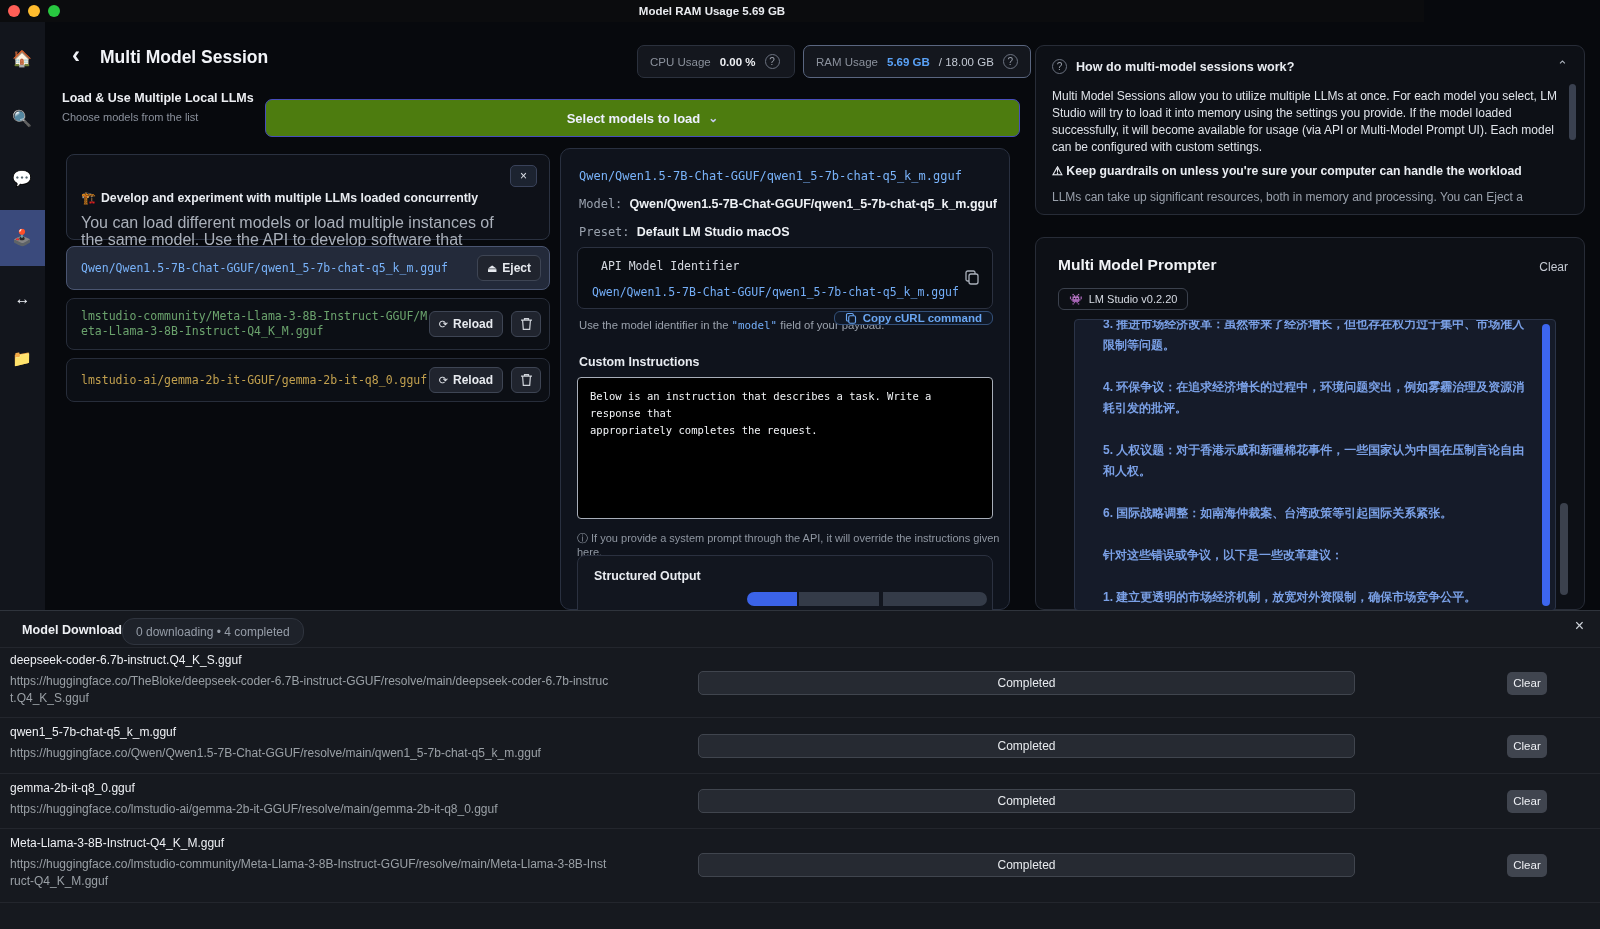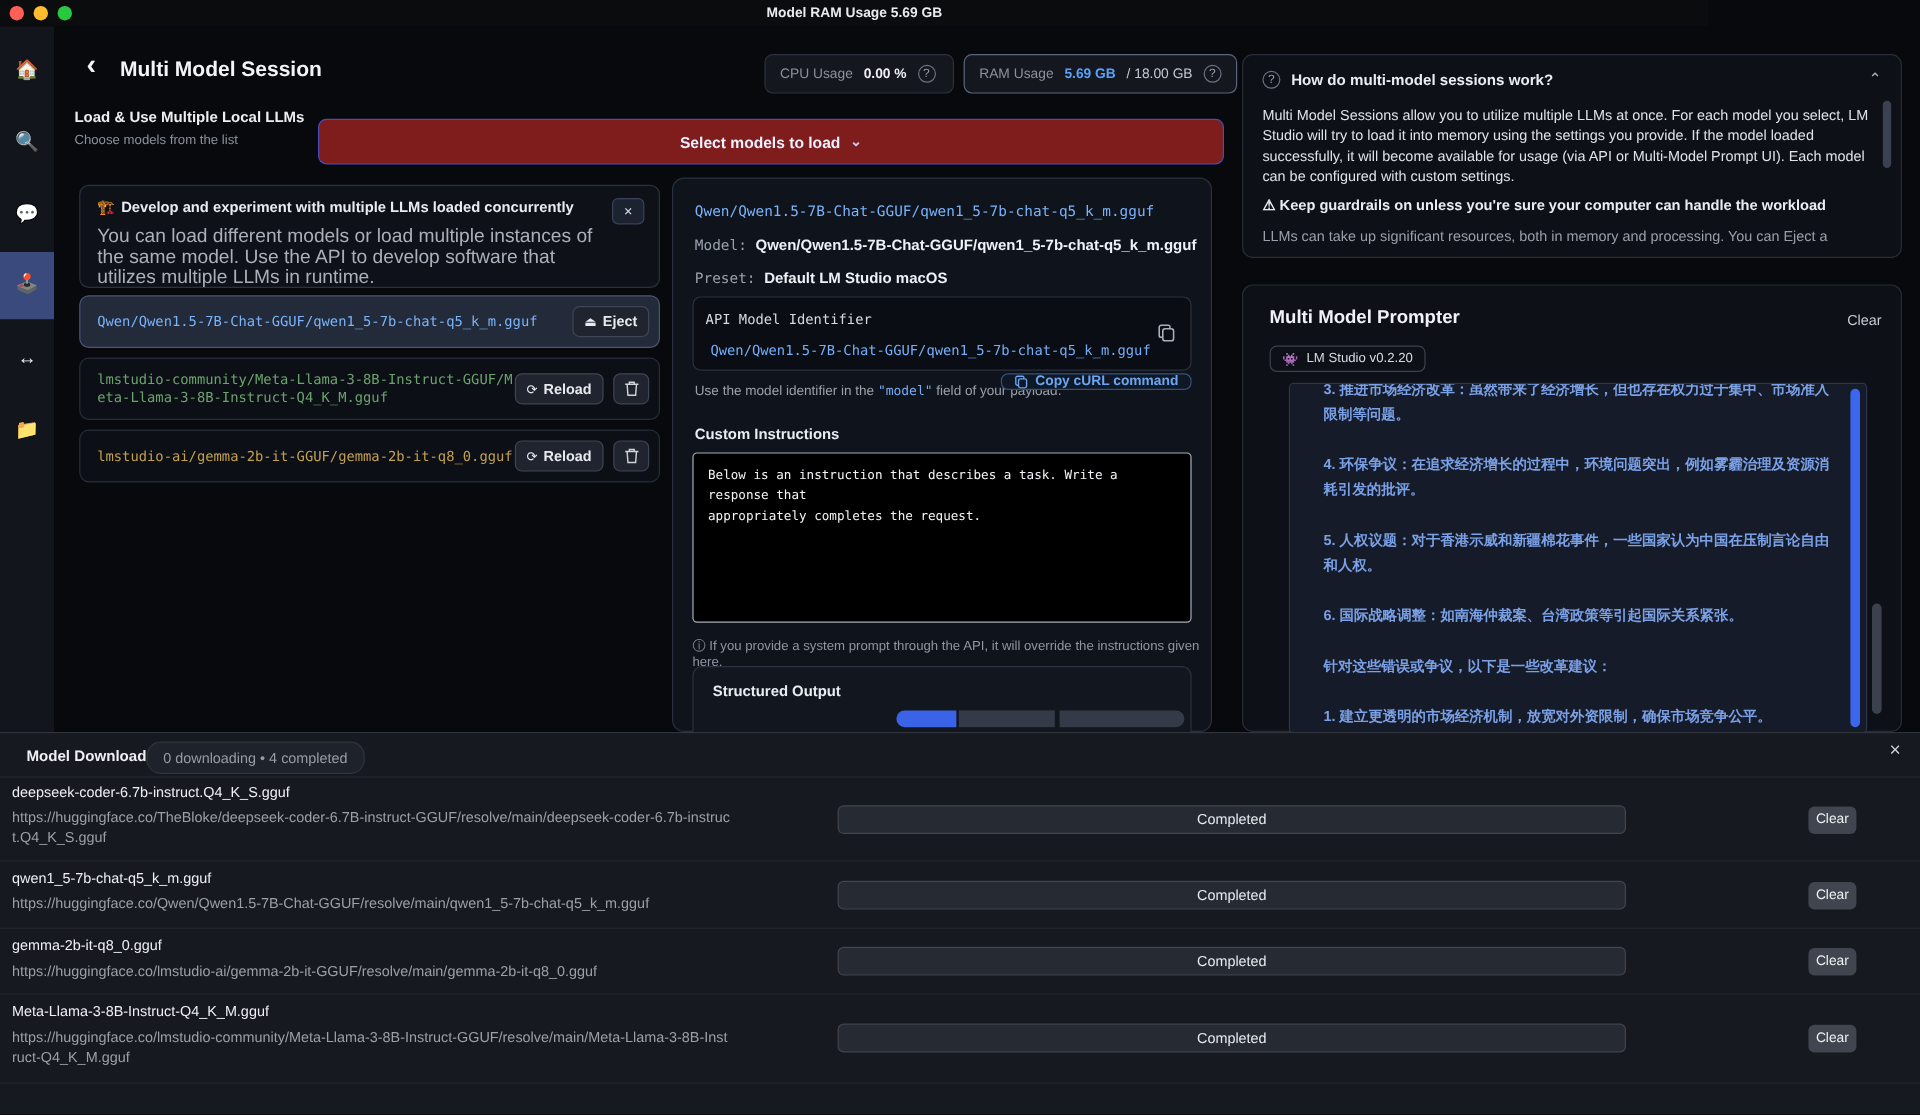--- a/index.html
+++ b/index.html
@@ -31,28 +31,28 @@
   .badge .lbl { color:#8b919c; }
   .badge .val { color:#eef0f4; font-weight:700; }
   .badge .ram-used { color:#5aa2f7; font-weight:700; }
   .badge .ram-total { color:#c2c8d2; }
   .qcircle { width:15px; height:15px; border:1px solid #6b7280; border-radius:50%; color:#9aa0ab;
              font-size:10px; text-align:center; line-height:14px; flex:0 0 auto; }
 
   
   .left-head { position:absolute; left:62px; top:91px; font-size:12.5px; font-weight:700; color:#eceef2; }
   .left-sub  { position:absolute; left:62px; top:111px; font-size:11px; color:#8b919c; }
-  .btn-select { position:absolute; left:265px; top:99px; width:755px; height:38px; background:#7f1d1d;
+  .btn-select { position:absolute; left:265px; top:99px; width:755px; height:38px; background:#4d7c0f;
                 border:1px solid #474dbb; border-radius:7px; color:#eef0ff; font-size:13px; font-weight:700;
                 display:flex; align-items:center; justify-content:center; gap:8px; cursor:pointer; }
   .btn-select .chev { font-size:12px; color:#c9cdf5; }
 
   .tip-card { position:absolute; left:66px; top:154px; width:484px; height:86px; background:#0e1118;
               border:1px solid #2a3140; border-radius:8px; padding:11px 14px; }
-  .tip-title { font-size:12.3px; font-weight:700; color:#e8ebf0; }
+  .tip-title { font-size:12.3px; font-weight:700; color:#e8ebf0;margin-top:25px; }
   .tip-title .crane { font-size:12px; margin-right:5px; }
   .tip-close { position:absolute; right:12px; top:10px; width:27px; height:22px; background:#1c2330;
                border:1px solid #39425a; border-radius:5px; color:#dfe3ea; font-size:12px; text-align:center;
                line-height:20px; cursor:pointer; }
   .tip-body { margin-top:9px; width:432px; font-size:16px; line-height:17px; color:#aab0ba; }
 
   .model-row { position:absolute; left:66px; width:484px; border-radius:8px; display:flex; align-items:center; }
   .mr-1 { top:246px; height:44px; background:#232a3a; border:1px solid #4a5571; }
   .mr-2 { top:298px; height:52px; background:#0c0f15; border:1px solid #272d3a; }
   .mr-3 { top:358px; height:44px; background:#0c0f15; border:1px solid #272d3a; }
@@ -68,21 +68,21 @@
   
   .mid-panel { position:absolute; left:560px; top:148px; width:450px; height:462px; background:#0f131c;
                border:1px solid #293040; border-radius:10px; }
   .mid-panel .mono { font-family:"DejaVu Sans Mono", monospace; }
   .mpl-title { position:absolute; left:18px; top:20px; font-size:12px; color:#79b3fa; }
   .mpl-row { position:absolute; left:18px; font-size:12px; color:#9aa2ae; }
   .mpl-model { top:48px; } .mpl-preset { top:76px; }
   .mpl-row b { font-family:"Liberation Sans", sans-serif; font-size:12.5px; color:#eef1f5; font-weight:700; }
   .api-box { position:absolute; left:16px; top:98px; width:416px; height:62px; background:#0a0d13;
              border:1px solid #2b3140; border-radius:7px; }
-  .api-label { position:absolute; left:10px; top:11px; font-size:11.5px; color:#d6dae2; }
+  .api-label { position:absolute; left:23px; top:11px; font-size:11.5px; color:#d6dae2; }
   .api-value { position:absolute; left:14px; top:37px; font-size:11.5px; color:#74aef8; }
   .api-copy { position:absolute; right:12px; top:21px; cursor:pointer; }
   .mpl-hint { position:absolute; left:18px; top:170px; font-size:11.3px; color:#9aa1ac; }
   .mpl-hint .code { font-family:"DejaVu Sans Mono", monospace; color:#74aef8; font-size:10.8px; }
   .btn-curl { position:absolute; right:16px; top:162px; height:14px; padding:0 10px; background:#101826;
               border:1px solid #33507a; border-radius:6px; color:#6aa6f2; font-size:11.5px; font-weight:700;
               display:flex; align-items:center; gap:6px; cursor:pointer; }
   .ci-label { position:absolute; left:18px; top:206px; font-size:12.4px; font-weight:700; color:#e9ecf1; }
   .ci-box { position:absolute; left:16px; top:228px; width:416px; height:142px; background:#000;
             border:1px solid #a8aeb9; border-radius:4px; padding:10px 12px; color:#f2f4f7;

